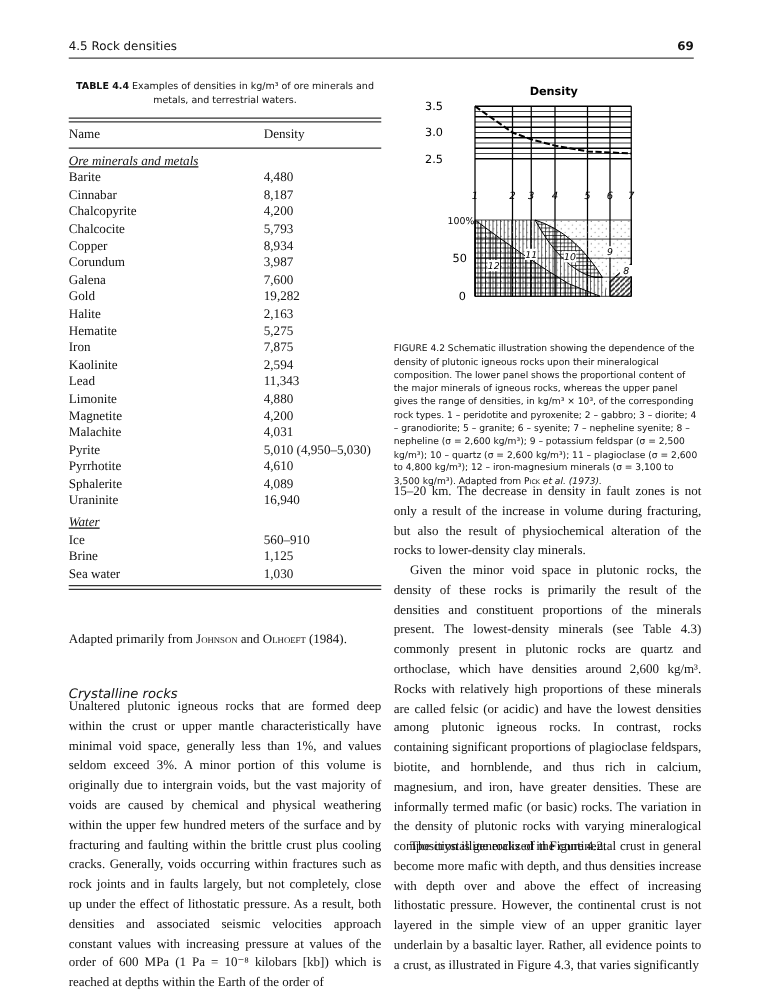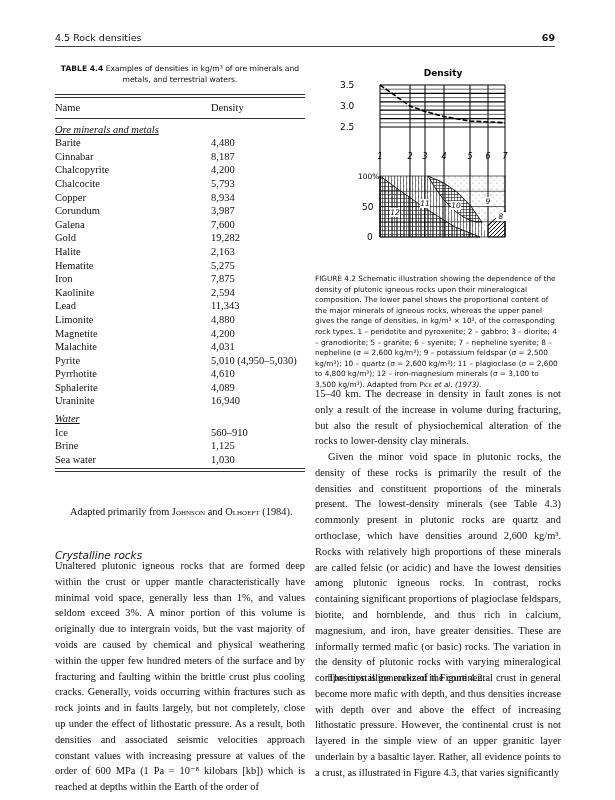--- a/index.html
+++ b/index.html
@@ -136,21 +136,21 @@
         <span class="c2">1,125</span>
       </div>
       <div class="row">
         <span class="c1">Sea water</span>
         <span class="c2">1,030</span>
       </div>
     </div>
   <div class="rule2" style="margin-top:2px;"></div>
 </div>
 
-<div class="para serif" style="left:55px;top:504px;width:250px;margin-left:15px;">
+<div class="para serif" style="left:55px;top:504px;width:250px;">
   <span>Adapted primarily from </span><span class="sc">Johnson</span><span> and </span><span class="sc">Olhoeft</span><span> (1984).</span>
 </div>
 
 <div class="h3 sans">Crystalline rocks</div>
 
 <div class="para serif" style="left:55px;top:558px;width:250px;">Unaltered plutonic igneous rocks that are formed deep within the crust or upper mantle characteristically have minimal void space, generally less than 1%, and values seldom exceed 3%. A minor portion of this volume is originally due to intergrain voids, but the vast majority of voids are caused by chemical and physical weathering within the upper few hundred meters of the surface and by fracturing and faulting within the brittle crust plus cooling cracks. Generally, voids occurring within fractures such as rock joints and in faults largely, but not completely, close up under the effect of lithostatic pressure. As a result, both densities and associated seismic velocities approach constant values with increasing pressure at values of the order of 600 MPa (1 Pa = 10⁻⁸ kilobars [kb]) which is reached at depths within the Earth of the order of</div>
 
 <svg id="fig" style="position:absolute;left:340px;top:62px;" width="230" height="195" viewBox="0 0 230 195">
   <defs>
     <pattern id="pGrid" width="4" height="4" patternUnits="userSpaceOnUse">
@@ -226,15 +226,15 @@
       <text x="22" y="147.5" font-size="9" text-anchor="start">50</text>
       <text x="27" y="178" font-size="9" text-anchor="start">0</text>
     </g>
 </svg>
 
 <div class="fcap sans">
   <span>FIGURE 4.2</span>
   <span>Schematic illustration showing the dependence of the density of plutonic igneous rocks upon their mineralogical composition. The lower panel shows the proportional content of the major minerals of igneous rocks, whereas the upper panel gives the range of densities, in kg/m³ × 10³, of the corresponding rock types. 1 – peridotite and pyroxenite; 2 – gabbro; 3 – diorite; 4 – granodiorite; 5 – granite; 6 – syenite; 7 – nepheline syenite; 8 – nepheline (σ = 2,600 kg/m³); 9 – potassium feldspar (σ = 2,500 kg/m³); 10 – quartz (σ = 2,600 kg/m³); 11 – plagioclase (σ = 2,600 to 4,800 kg/m³); 12 – iron-magnesium minerals (σ = 3,100 to 3,500 kg/m³). Adapted from </span><span class="sc">Pick</span><span style="font-style:italic"> et al. (1973).</span>
 </div>
 
-<div class="para serif" style="left:315px;top:386px;width:246px;">15–40 km. The decrease in density in fault zones is not only a result of the increase in volume during fracturing, but also the result of physiochemical alteration of the rocks to lower-density clay minerals.</div>
+<div class="para serif" style="left:315px;top:386px;width:246px;">15–20 km. The decrease in density in fault zones is not only a result of the increase in volume during fracturing, but also the result of physiochemical alteration of the rocks to lower-density clay minerals.</div>
 <div class="para serif" style="left:315px;top:449px;width:246px;text-indent:13px;">Given the minor void space in plutonic rocks, the density of these rocks is primarily the result of the densities and constituent proportions of the minerals present. The lowest-density minerals (see Table 4.3) commonly present in plutonic rocks are quartz and orthoclase, which have densities around 2,600 kg/m³. Rocks with relatively high proportions of these minerals are called felsic (or acidic) and have the lowest densities among plutonic igneous rocks. In contrast, rocks containing significant proportions of plagioclase feldspars, biotite, and hornblende, and thus rich in calcium, magnesium, and iron, have greater densities. These are informally termed mafic (or basic) rocks. The variation in the density of plutonic rocks with varying mineralogical composition is generalized in Figure 4.2.</div>
 <div class="para serif" style="left:315px;top:670px;width:246px;text-indent:13px;">The crystalline rocks of the continental crust in general become more mafic with depth, and thus densities increase with depth over and above the effect of increasing lithostatic pressure. However, the continental crust is not layered in the simple view of an upper granitic layer underlain by a basaltic layer. Rather, all evidence points to a crust, as illustrated in Figure 4.3, that varies significantly</div>
 
 </body></html>

